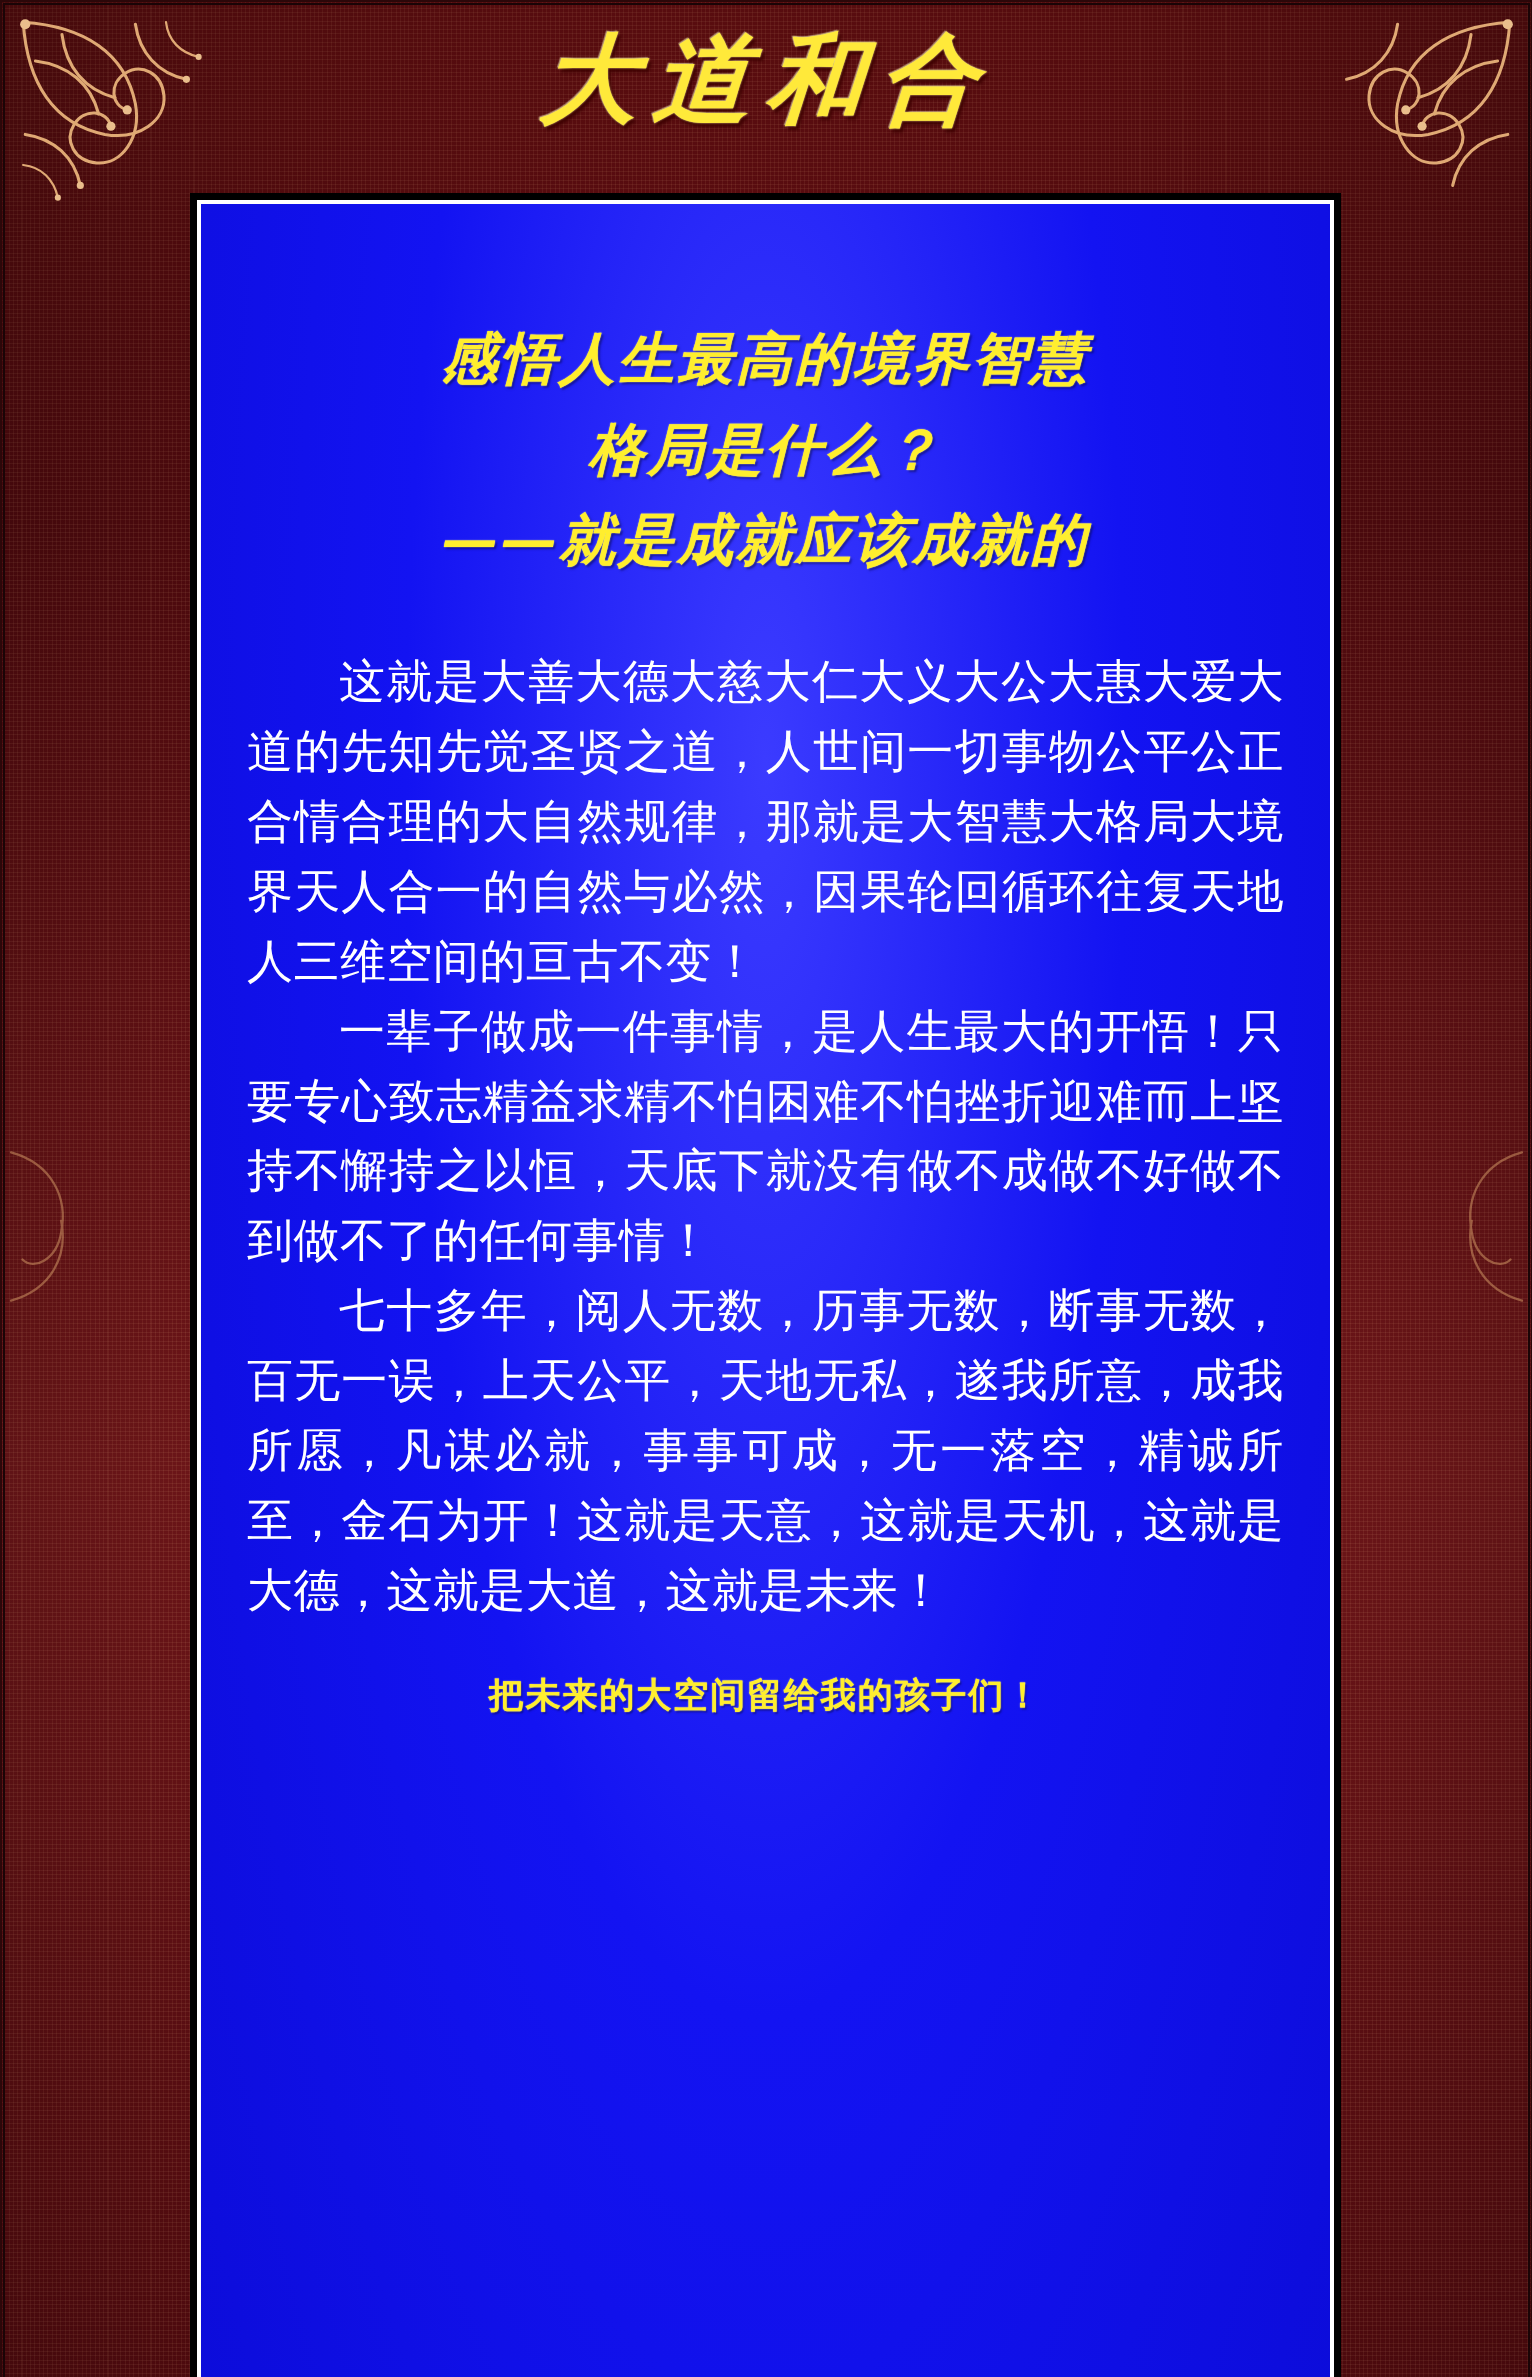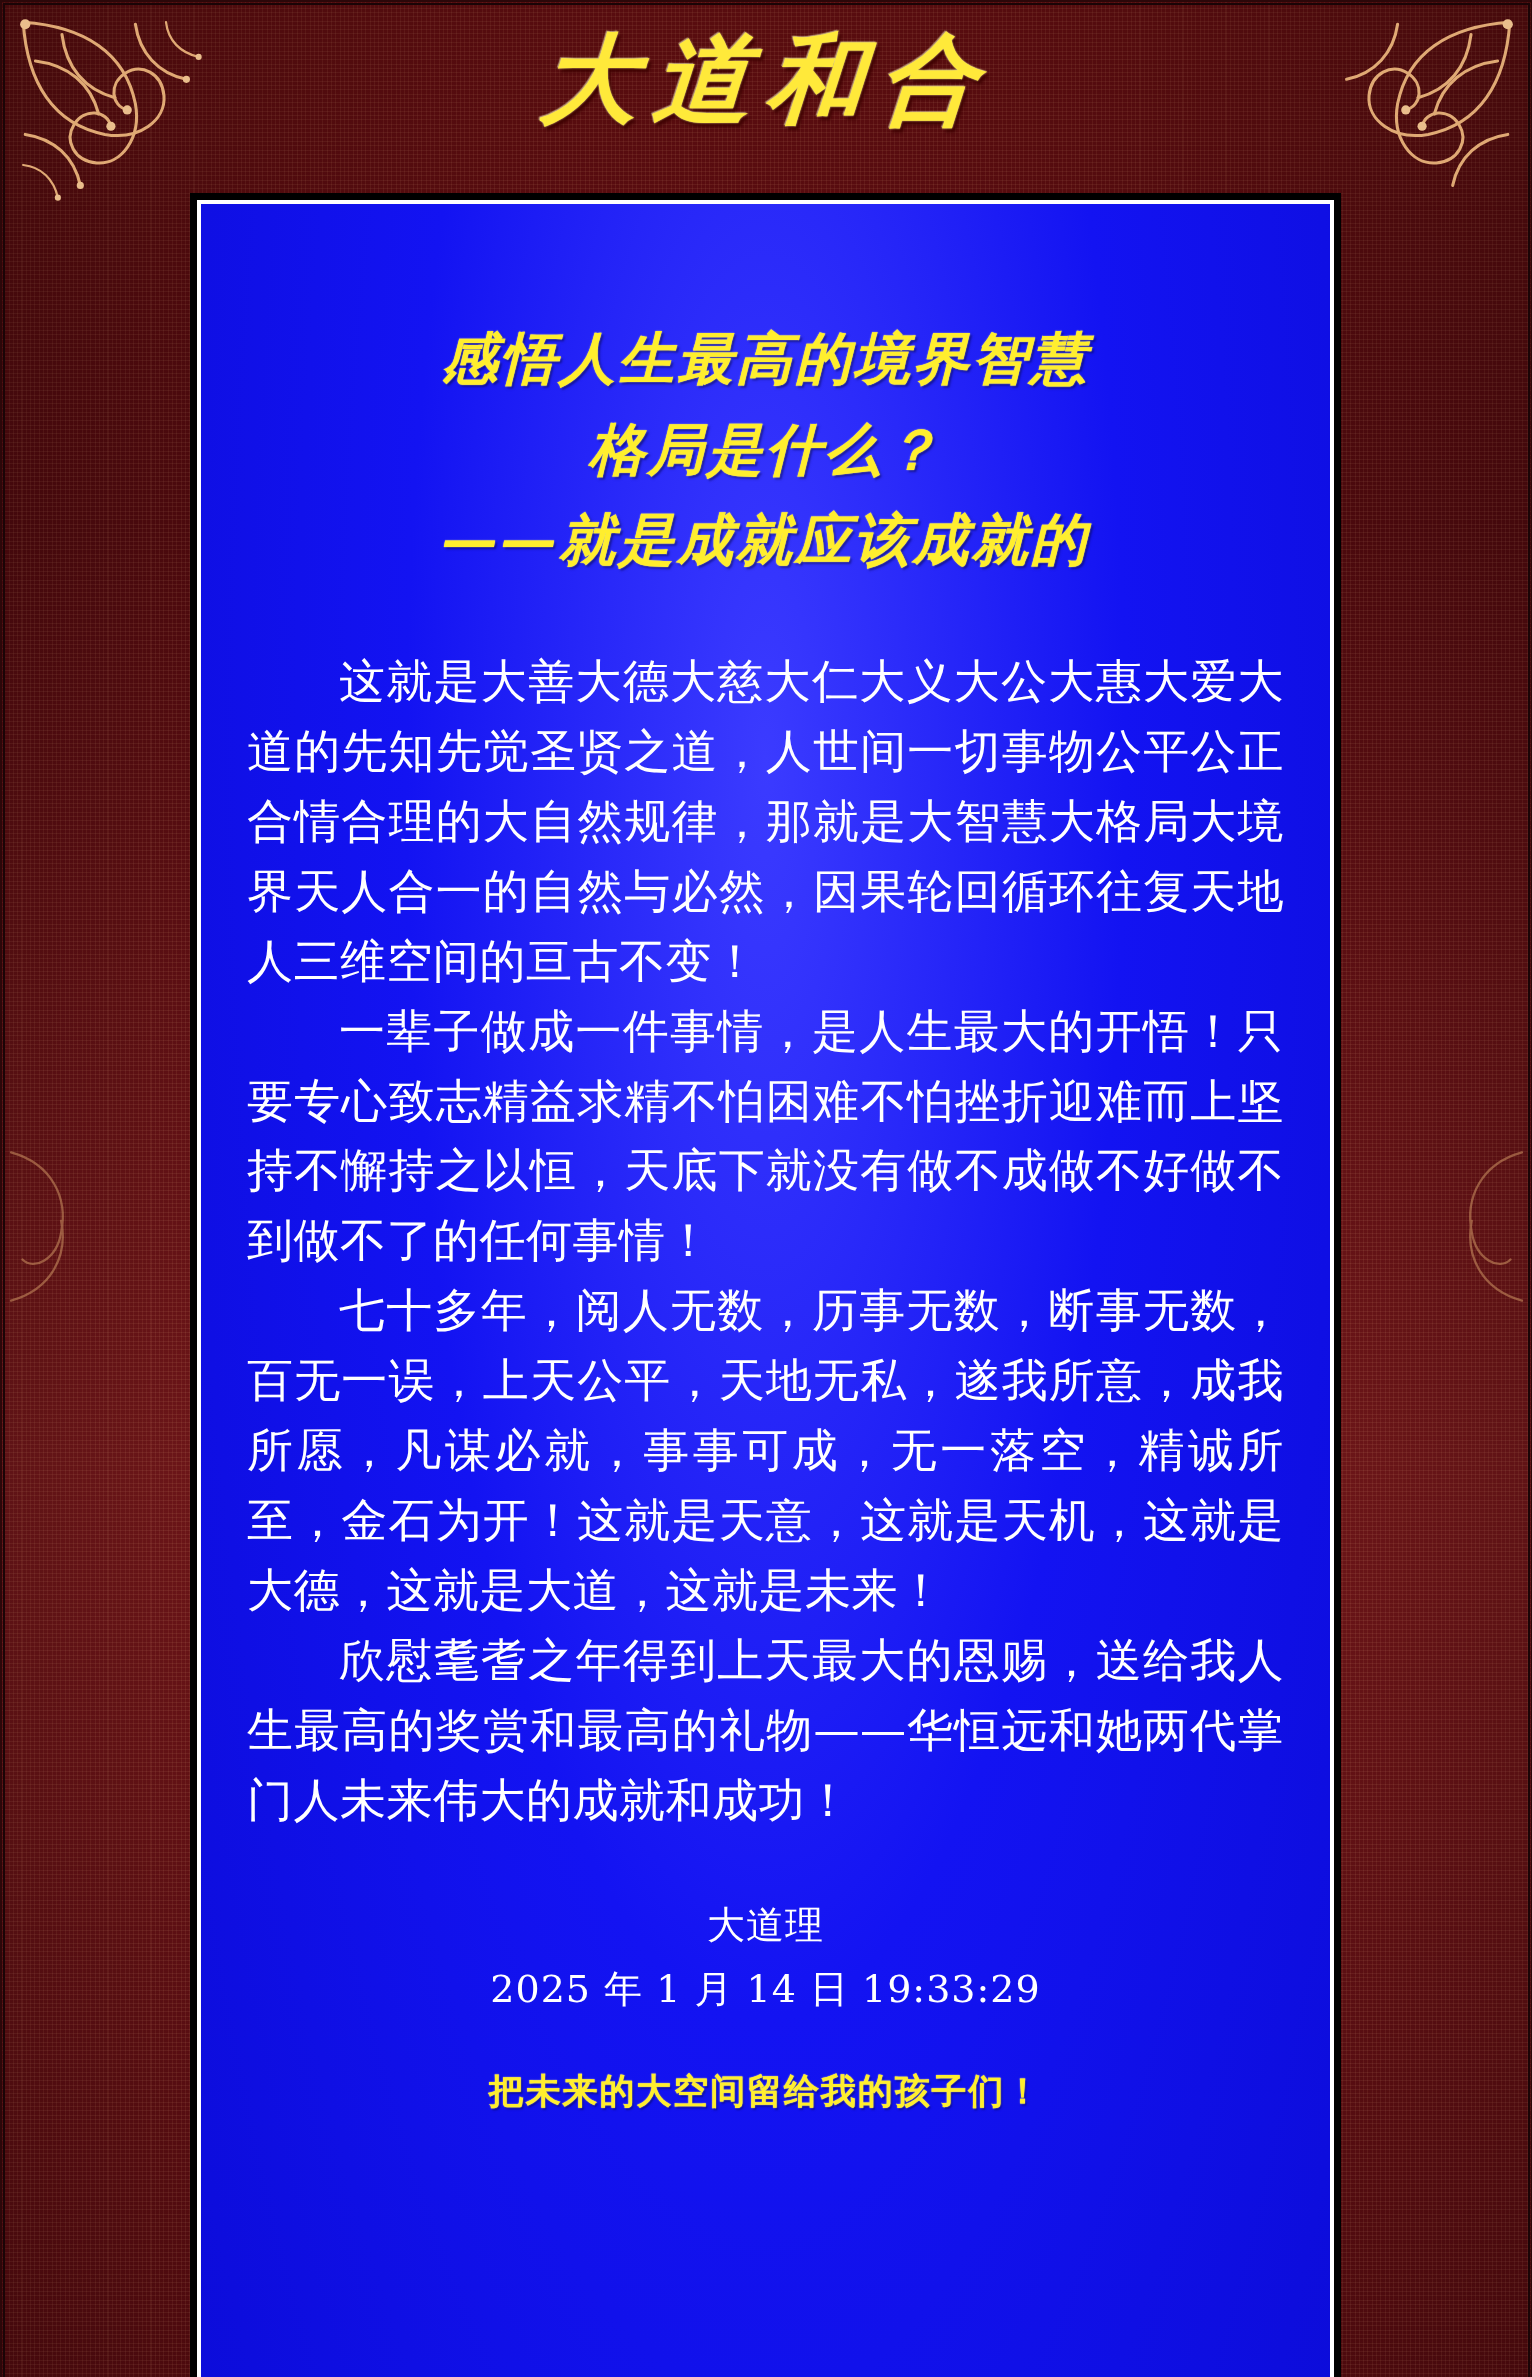--- a/index.html
+++ b/index.html
@@ -247,27 +247,22 @@
         <div class="headline">
           <div>感悟人生最高的境界智慧</div>
           <div>格局是什么？</div>
           <div>——就是成就应该成就的</div>
         </div>
 
         <div class="body-text">
           <p>这就是大善大德大慈大仁大义大公大惠大爱大道的先知先觉圣贤之道，人世间一切事物公平公正合情合理的大自然规律，那就是大智慧大格局大境界天人合一的自然与必然，因果轮回循环往复天地人三维空间的亘古不变！</p>
           <p>一辈子做成一件事情，是人生最大的开悟！只要专心致志精益求精不怕困难不怕挫折迎难而上坚持不懈持之以恒，天底下就没有做不成做不好做不到做不了的任何事情！</p>
           <p>七十多年，阅人无数，历事无数，断事无数，百无一误，上天公平，天地无私，遂我所意，成我所愿，凡谋必就，事事可成，无一落空，精诚所至，金石为开！这就是天意，这就是天机，这就是大德，这就是大道，这就是未来！</p>
-          <p>欣慰耄耆之年得到上天最大的恩赐，送给我人生最高的奖赏和最高的礼物——华恒远和她两代掌门人未来伟大的成就和成功！</p>
         </div>
 
-        <div class="sign">
-          <div>大道理</div>
-          <div>2025 年 1 月 14 日 19:33:29</div>
-        </div>
 
         <div class="closing">把未来的大空间留给我的孩子们！</div>
 
       </div>
     </div>
   </div>
 
 </div>
 
 

